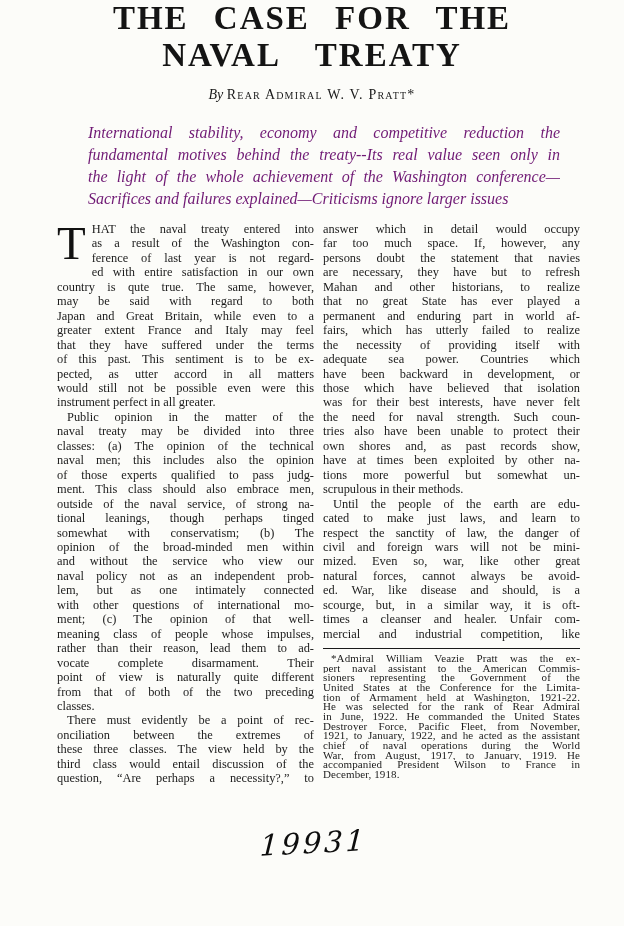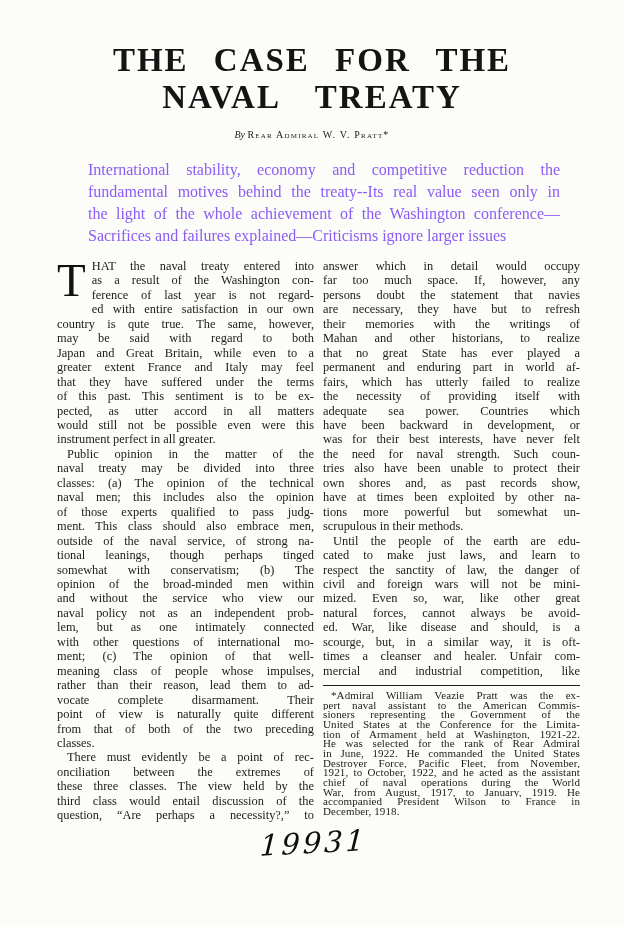--- a/index.html
+++ b/index.html
@@ -10,38 +10,38 @@
   }
   .page {
     position: relative;
     width: 624px; height: 926px;
     background: #fcfcf9;
     color: #1b1b1b;
     overflow: hidden;
   }
   
   .title {
-    padding-top: 42px;
     text-align: center;
     font-weight: bold;
     color: #141414;
   }
   .title-line { font-size: 33px; line-height: 37px; letter-spacing: 2px; }
   .title-line.l1 { word-spacing: 15px; }
   .title-line.l2 { word-spacing: 26px; }
-  .byline { margin-top: 13px; text-align: center; font-size: 10px; color: #1a1a1a; }
+  .byline { margin-top: 13px; text-align: center; font-size: 14px; color: #1a1a1a; }
   .byline .by { font-style: italic; }
   .byline .name { font-variant: small-caps; letter-spacing: 1.2px; }
   
   .deck {
     margin: 19px 64px 12px 88px;
     width: 472px;
+    font-style: italic;
     font-size: 16px;
     line-height: 22px;
-    color: #8b5cf6;
+    color: #701a75;
   }
   
   .columns {
     margin: 9px 44px 0 57px;
     display: flex;
     gap: 9px;
   }
   .col { width: 258px; }
   .tline {
     text-align: justify;
@@ -153,28 +153,28 @@
           <div class="tline">question, “Are perhaps a necessity?,” to</div>
         </div>
       </div>
     <div class="col">
       <div>
           <div class="para">
             <div class="tline">answer which in detail would occupy</div>
             <div class="tline">far too much space. If, however, any</div>
             <div class="tline">persons doubt the statement that navies</div>
             <div class="tline">are necessary, they have but to refresh</div>
-            <div class="tline">their memories with the writings of</div>
             <div class="tline">Mahan and other historians, to realize</div>
             <div class="tline">that no great State has ever played a</div>
             <div class="tline">permanent and enduring part in world af-</div>
             <div class="tline">fairs, which has utterly failed to realize</div>
             <div class="tline">the necessity of providing itself with</div>
             <div class="tline">adequate sea power. Countries which</div>
             <div class="tline">have been backward in development, or</div>
+            <div class="tline">those which have believed that isolation</div>
             <div class="tline">was for their best interests, have never felt</div>
             <div class="tline">the need for naval strength. Such coun-</div>
             <div class="tline">tries also have been unable to protect their</div>
             <div class="tline">own shores and, as past records show,</div>
             <div class="tline">have at times been exploited by other na-</div>
             <div class="tline">tions more powerful but somewhat un-</div>
             <div class="tline flush">scrupulous in their methods.</div>
           </div>
           <div class="para">
             <div class="tline indent">Until the people of the earth are edu-</div>
@@ -193,21 +193,21 @@
         <div class="footnote-rule"></div>
         <div>
             <div class="tline">*Admiral William Veazie Pratt was the ex-</div>
             <div class="tline">pert naval assistant to the American Commis-</div>
             <div class="tline">sioners representing the Government of the</div>
             <div class="tline">United States at the Conference for the Limita-</div>
             <div class="tline">tion of Armament held at Washington, 1921-22.</div>
             <div class="tline">He was selected for the rank of Rear Admiral</div>
             <div class="tline">in June, 1922. He commanded the United States</div>
             <div class="tline">Destroyer Force, Pacific Fleet, from November,</div>
-            <div class="tline">1921, to October, 1922, and he acted as the assistant</div>
+            <div class="tline">1921, to January, 1922, and he acted as the assistant</div>
             <div class="tline">chief of naval operations during the World</div>
             <div class="tline">War, from August, 1917, to January, 1919. He</div>
             <div class="tline">accompanied President Wilson to France in</div>
             <div class="tline flush">December, 1918.</div>
           </div>
       </div>
     </div>
   </div>
 
   <div class="handwritten">19931</div>

